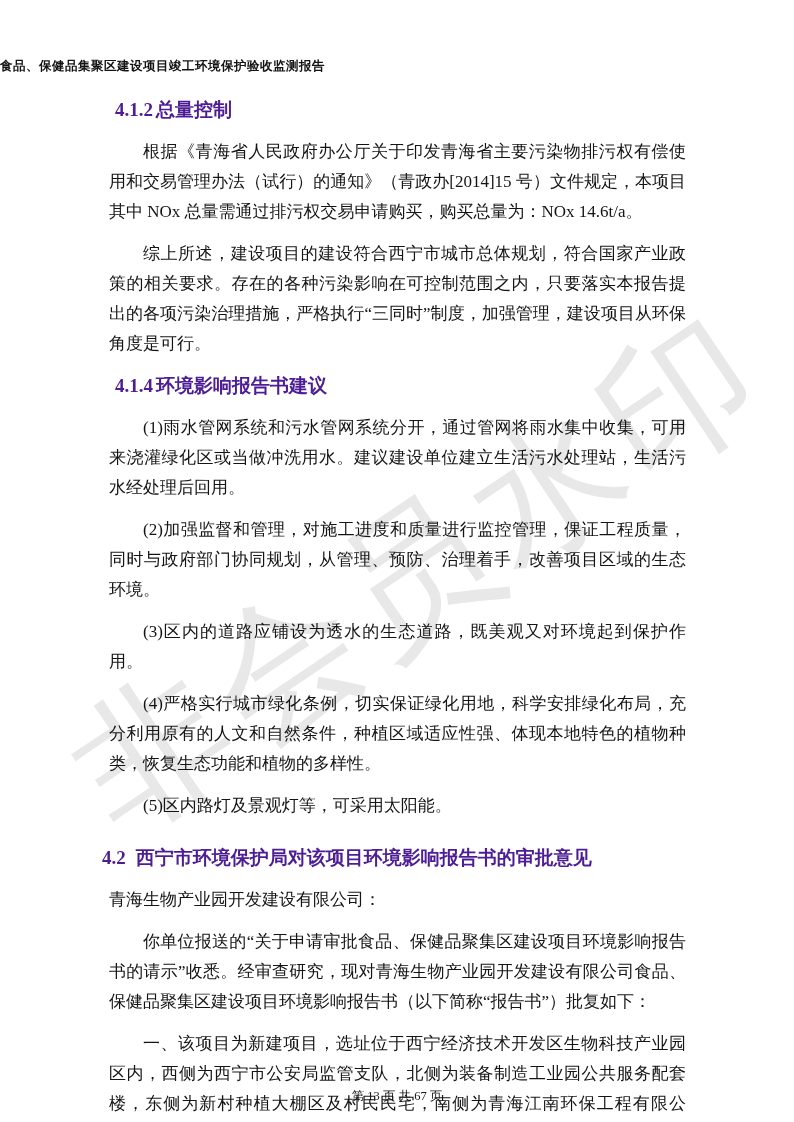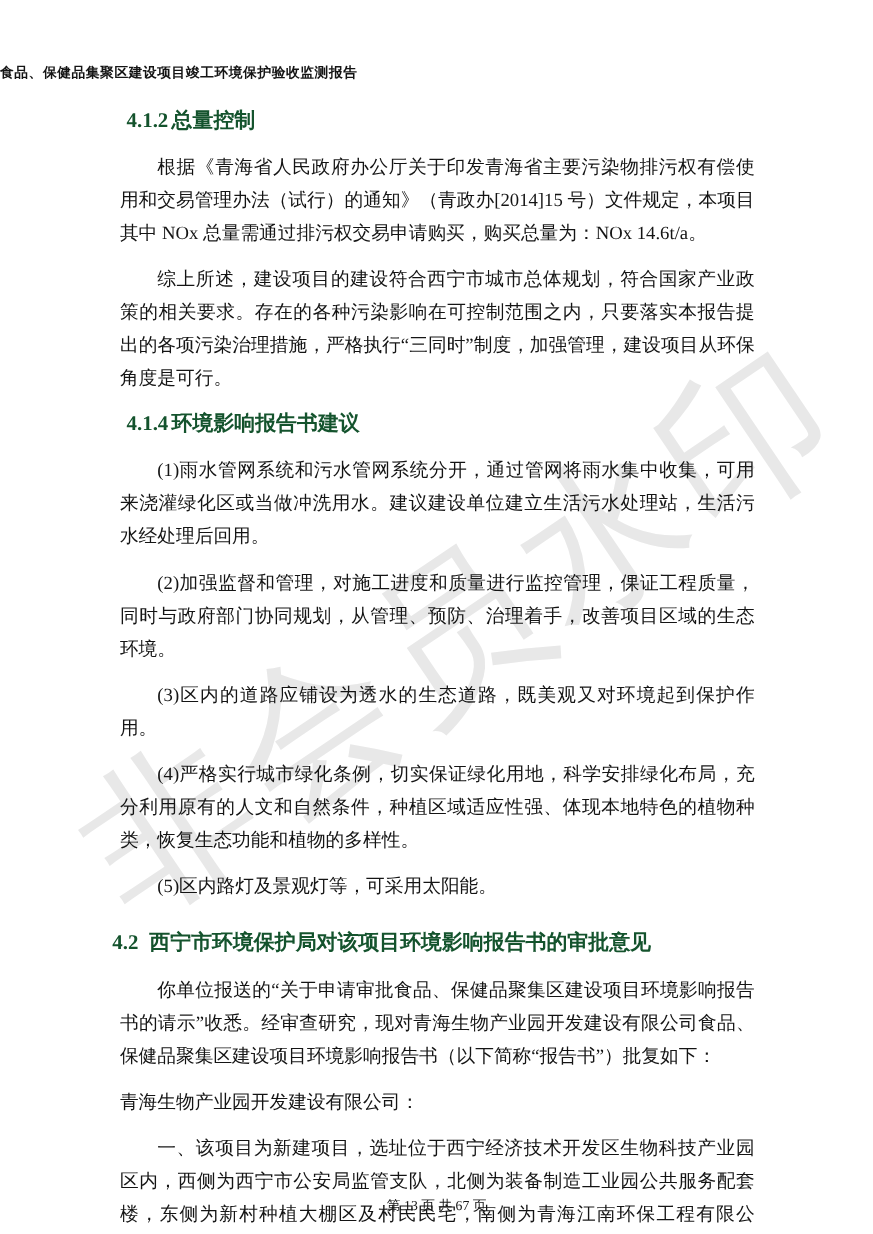--- a/index.html
+++ b/index.html
@@ -37,21 +37,21 @@
     position:absolute;
     left:97px; top:88px;
     width:601px;
     z-index:1;
   }
   .h {
     margin:0;
     font-size:19px;
     font-weight:700;
     line-height:30px;
-    color:#14532d;
+    color:#4c1d95;
   }
   .h41 { padding-left:18px; margin-top:7px; }
   .h42 { padding-left:5px; margin-top:22px; margin-bottom:12px; }
   .h .num412 { margin-right:3px; }
   .h .num42  { margin-right:10px; }
   .para {
     margin:12px;
     font-size:17px;
     line-height:30px;
     text-align:justify;
@@ -85,21 +85,21 @@
     <p class="para">综上所述，建设项目的建设符合西宁市城市总体规划，符合国家产业政策的相关要求。存在的各种污染影响在可控制范围之内，只要落实本报告提出的各项污染治理措施，严格执行“三同时”制度，加强管理，建设项目从环保角度是可行。</p>
 
     <h3 class="h h41"><span class="num412">4.1.4</span><span>环境影响报告书建议</span></h3>
     <p class="para">(1)雨水管网系统和污水管网系统分开，通过管网将雨水集中收集，可用来浇灌绿化区或当做冲洗用水。建议建设单位建立生活污水处理站，生活污水经处理后回用。</p>
     <p class="para">(2)加强监督和管理，对施工进度和质量进行监控管理，倮证工程质量，同时与政府部门协同规划，从管理、预防、治理着手，改善项目区域的生态环境。</p>
     <p class="para">(3)区内的道路应铺设为透水的生态道路，既美观又对环境起到保护作用。</p>
     <p class="para">(4)严格实行城市绿化条例，切实保证绿化用地，科学安排绿化布局，充分利用原有的人文和自然条件，种植区域适应性强、体现本地特色的植物种类，恢复生态功能和植物的多样性。</p>
     <p class="para">(5)区内路灯及景观灯等，可采用太阳能。</p>
 
     <h3 class="h h42"><span class="num42">4.2</span><span>西宁市环境保护局对该项目环境影响报告书的审批意见</span></h3>
+    <p class="para salutation">青海生物产业园开发建设有限公司：</p>
     <p class="para">你单位报送的“关于申请审批食品、保健品聚集区建设项目环境影响报告书的请示”收悉。经审查研究，现对青海生物产业园开发建设有限公司食品、保健品聚集区建设项目环境影响报告书（以下简称“报告书”）批复如下：</p>
-    <p class="para salutation">青海生物产业园开发建设有限公司：</p>
     <p class="para">一、该项目为新建项目，选址位于西宁经济技术开发区生物科技产业园区内，西侧为西宁市公安局监管支队，北侧为装备制造工业园公共服务配套楼，东侧为新村种植大棚区及村民民宅，南侧为青海江南环保工程有限公司。主要建设内容：建设生物科技区、食品工业区、办公及动力中心等主体工程，配套建设给</p>
 
   </div>
 
   <div class="footer">第 13 页 共 67 页</div>
 
 </div>
 
 </body></html>

